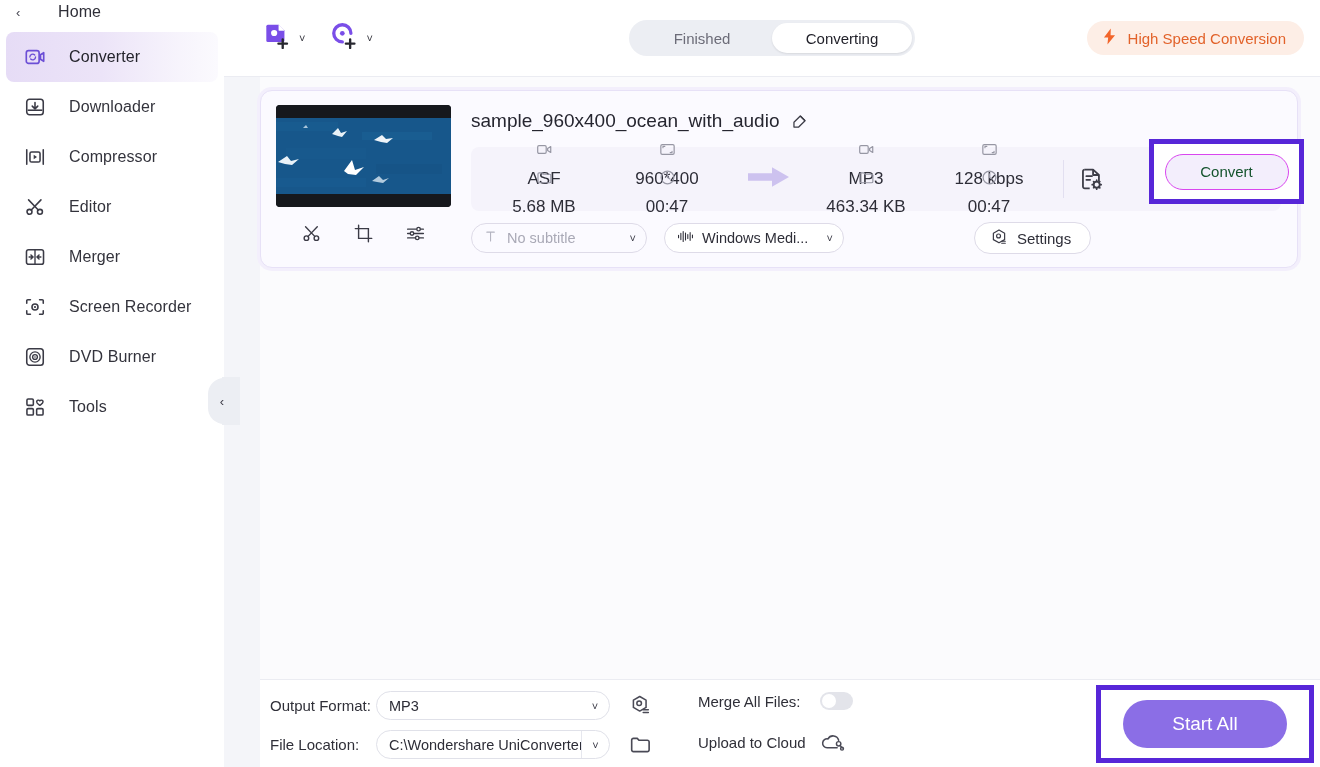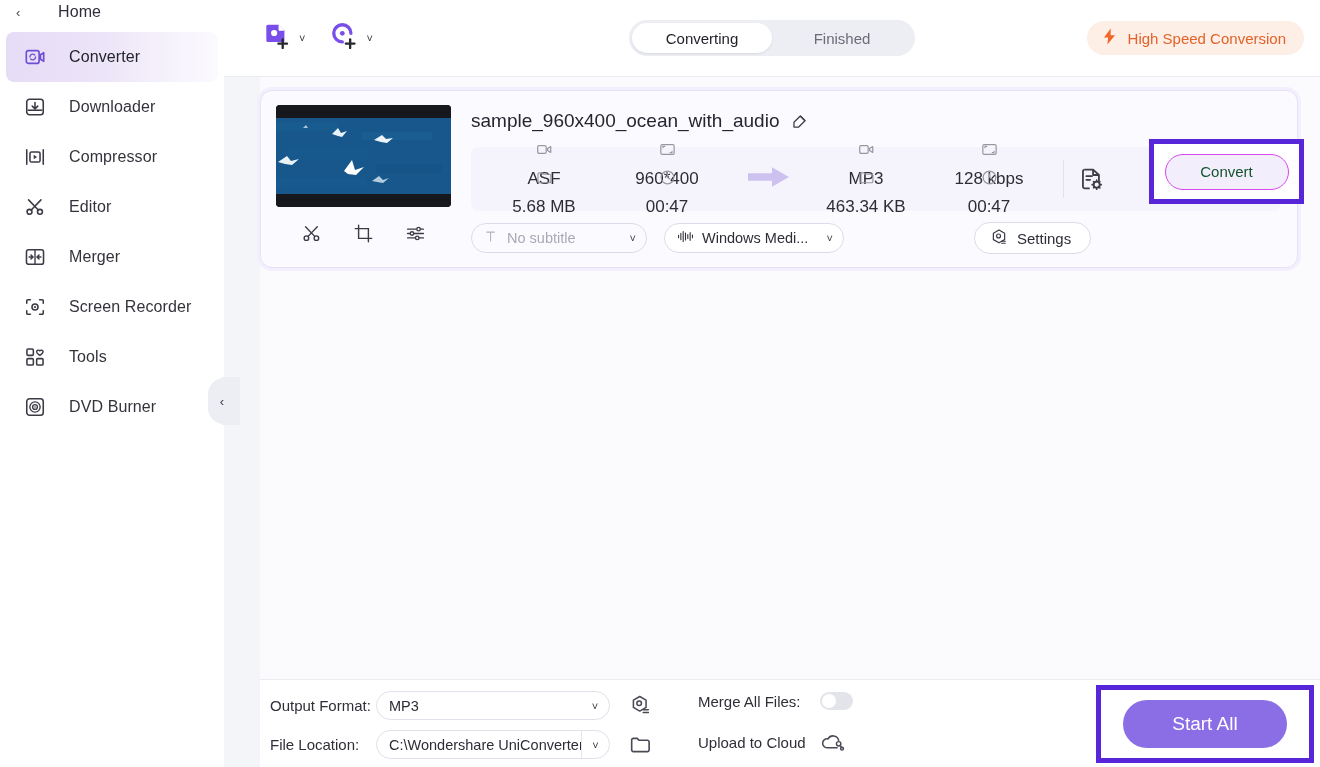--- a/index.html
+++ b/index.html
@@ -289,39 +289,39 @@
               <circle cx="12" cy="12" r="3.3" stroke="#3b3b46" stroke-width="1.7"></circle>
               <circle cx="12" cy="12" r="1.2" fill="#3b3b46"></circle>
             </svg>
         </span>
         <span class="lbl">Screen Recorder</span>
       </div>
 
       <div class="nav-item">
         <span class="ic">
           <svg width="22" height="22" viewBox="0 0 24 24" fill="none">
+              <rect x="3" y="3" width="18" height="18" rx="3" stroke="#3b3b46" stroke-width="1.7"></rect>
+              <circle cx="12" cy="12" r="5.6" stroke="#3b3b46" stroke-width="1.5"></circle>
+              <circle cx="12" cy="12" r="2.6" stroke="#3b3b46" stroke-width="1.5"></circle>
+              <circle cx="12" cy="12" r="0.9" fill="#3b3b46"></circle>
+            </svg>
+        </span>
+        <span class="lbl">DVD Burner</span>
+      </div>
+
+      <div class="nav-item">
+        <span class="ic">
+          <svg width="22" height="22" viewBox="0 0 24 24" fill="none">
               <rect x="3.2" y="3.2" width="7" height="7" rx="1.3" stroke="#3b3b46" stroke-width="1.7"></rect>
               <rect x="3.2" y="13.8" width="7" height="7" rx="1.3" stroke="#3b3b46" stroke-width="1.7"></rect>
               <rect x="13.8" y="13.8" width="7" height="7" rx="1.3" stroke="#3b3b46" stroke-width="1.7"></rect>
               <path d="M17.3 10.2c1.9-1.4 3.5-2.3 3.5-3.8a1.9 1.9 0 0 0-3.5-1 1.9 1.9 0 0 0-3.5 1c0 1.5 1.6 2.4 3.5 3.8z" stroke="#3b3b46" stroke-width="1.6" stroke-linejoin="round"></path>
             </svg>
         </span>
         <span class="lbl">Tools</span>
-      </div>
-
-      <div class="nav-item">
-        <span class="ic">
-          <svg width="22" height="22" viewBox="0 0 24 24" fill="none">
-              <rect x="3" y="3" width="18" height="18" rx="3" stroke="#3b3b46" stroke-width="1.7"></rect>
-              <circle cx="12" cy="12" r="5.6" stroke="#3b3b46" stroke-width="1.5"></circle>
-              <circle cx="12" cy="12" r="2.6" stroke="#3b3b46" stroke-width="1.5"></circle>
-              <circle cx="12" cy="12" r="0.9" fill="#3b3b46"></circle>
-            </svg>
-        </span>
-        <span class="lbl">DVD Burner</span>
       </div>
     </div>
 
 
     <div id="collapse-handle">
       <span>‹</span>
     </div>
   </div>
 
   <div id="main">
@@ -352,22 +352,22 @@
               <path d="M19.5 11.5a8 8 0 1 0-8 8" stroke="#7a4ee8" stroke-width="3.1" stroke-linecap="round"></path>
               <circle cx="11.5" cy="11.5" r="2.2" fill="#7a4ee8"></circle>
               <path d="M18.8 17.1v8M14.8 21.1h8" stroke="#27272f" stroke-width="2.2" stroke-linecap="round"></path>
             </svg>
           </span>
         </div>
         <div class="add-caret">˅</div>
       </div>
 
       <div class="seg">
+        <div class="seg-item">Finished</div>
         <div class="seg-item on">Converting</div>
-        <div class="seg-item">Finished</div>
       </div>
 
       <div class="hsc">
         <span>
           <svg width="19" height="19" viewBox="0 0 24 24" fill="none">
               <path d="M13.6 2L5 13.2h5.3L9.4 22 19 10.5h-5.6z" fill="#f2652b"></path>
             </svg>
         </span>
         <span>High Speed Conversion</span>
       </div>

